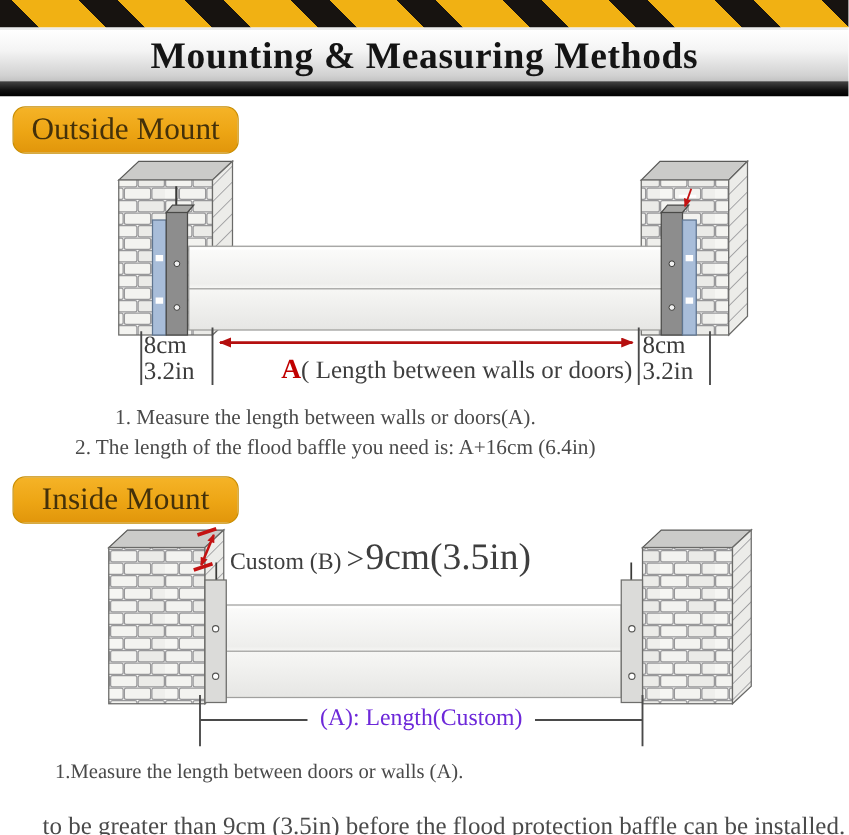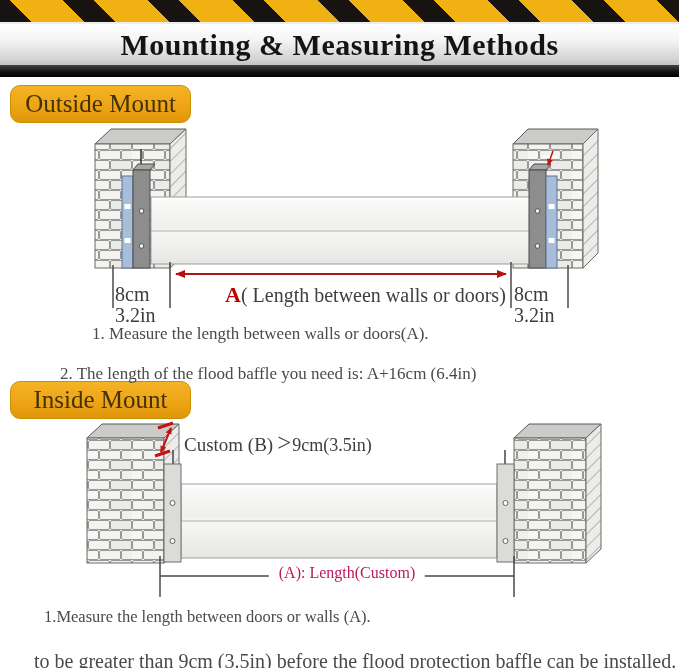--- a/index.html
+++ b/index.html
@@ -34,41 +34,41 @@
     font-size:25px;color:#44310a;
   }
   .badge.outside{top:85px;}
   .badge.inside{top:381px;}
   
   svg.diagram{position:absolute;left:0;}
   #diagram-outside{top:120px;}
   #diagram-inside{top:418px;}
   
   .measure{
-    position:absolute;font-size:20px;line-height:21px;color:#3c3c3c;white-space:pre;margin-top:18px;
+    position:absolute;font-size:20px;line-height:21px;color:#3c3c3c;white-space:pre;
   }
   .a-label{
     position:absolute;left:225px;top:282px;font-size:20px;color:#3f3f3f;white-space:nowrap;
   }
   .a-label .a-red{color:#c00000;font-weight:bold;font-size:22px;}
   .depth-label{
     position:absolute;left:184px;top:429px;display:flex;align-items:baseline;
     color:#3e3e3e;white-space:pre;
   }
   .depth-label .d-small{font-size:19px;}
   .depth-label .d-gt{font-size:25px;margin:0 1px 0 4px;}
-  .depth-label .d-big{font-size:18px;}
+  .depth-label .d-big{font-size:30px;}
   .len-label{
-    position:absolute;left:347px;top:564px;transform:translateX(-50%);
-    background:#ffffff;padding:0 10px;font-size:16px;color:#be185d;white-space:nowrap;
+    position:absolute;left:337px;top:564px;transform:translateX(-50%);
+    background:#ffffff;padding:0 10px;font-size:19px;color:#6d28d9;white-space:nowrap;
   }
   
   .step{position:absolute;font-size:17px;color:#4a4a4a;white-space:nowrap;}
   .step.s1-1{left:60px;top:324px;margin-left:32px;}
-  .step.s1-2{left:60px;top:364px;}
+  .step.s1-2{left:60px;top:348px;}
   .step.s2-1{left:44px;top:607px;font-size:16.5px;}
   .step.s2-2{left:45px;top:632px;font-size:16.5px;}
   .step.s2-3{left:34px;top:650px;font-size:20px;}
 </style>
 </head>
 <body>
 
 <div class="stage">
 
   <div class="hazard"></div>

